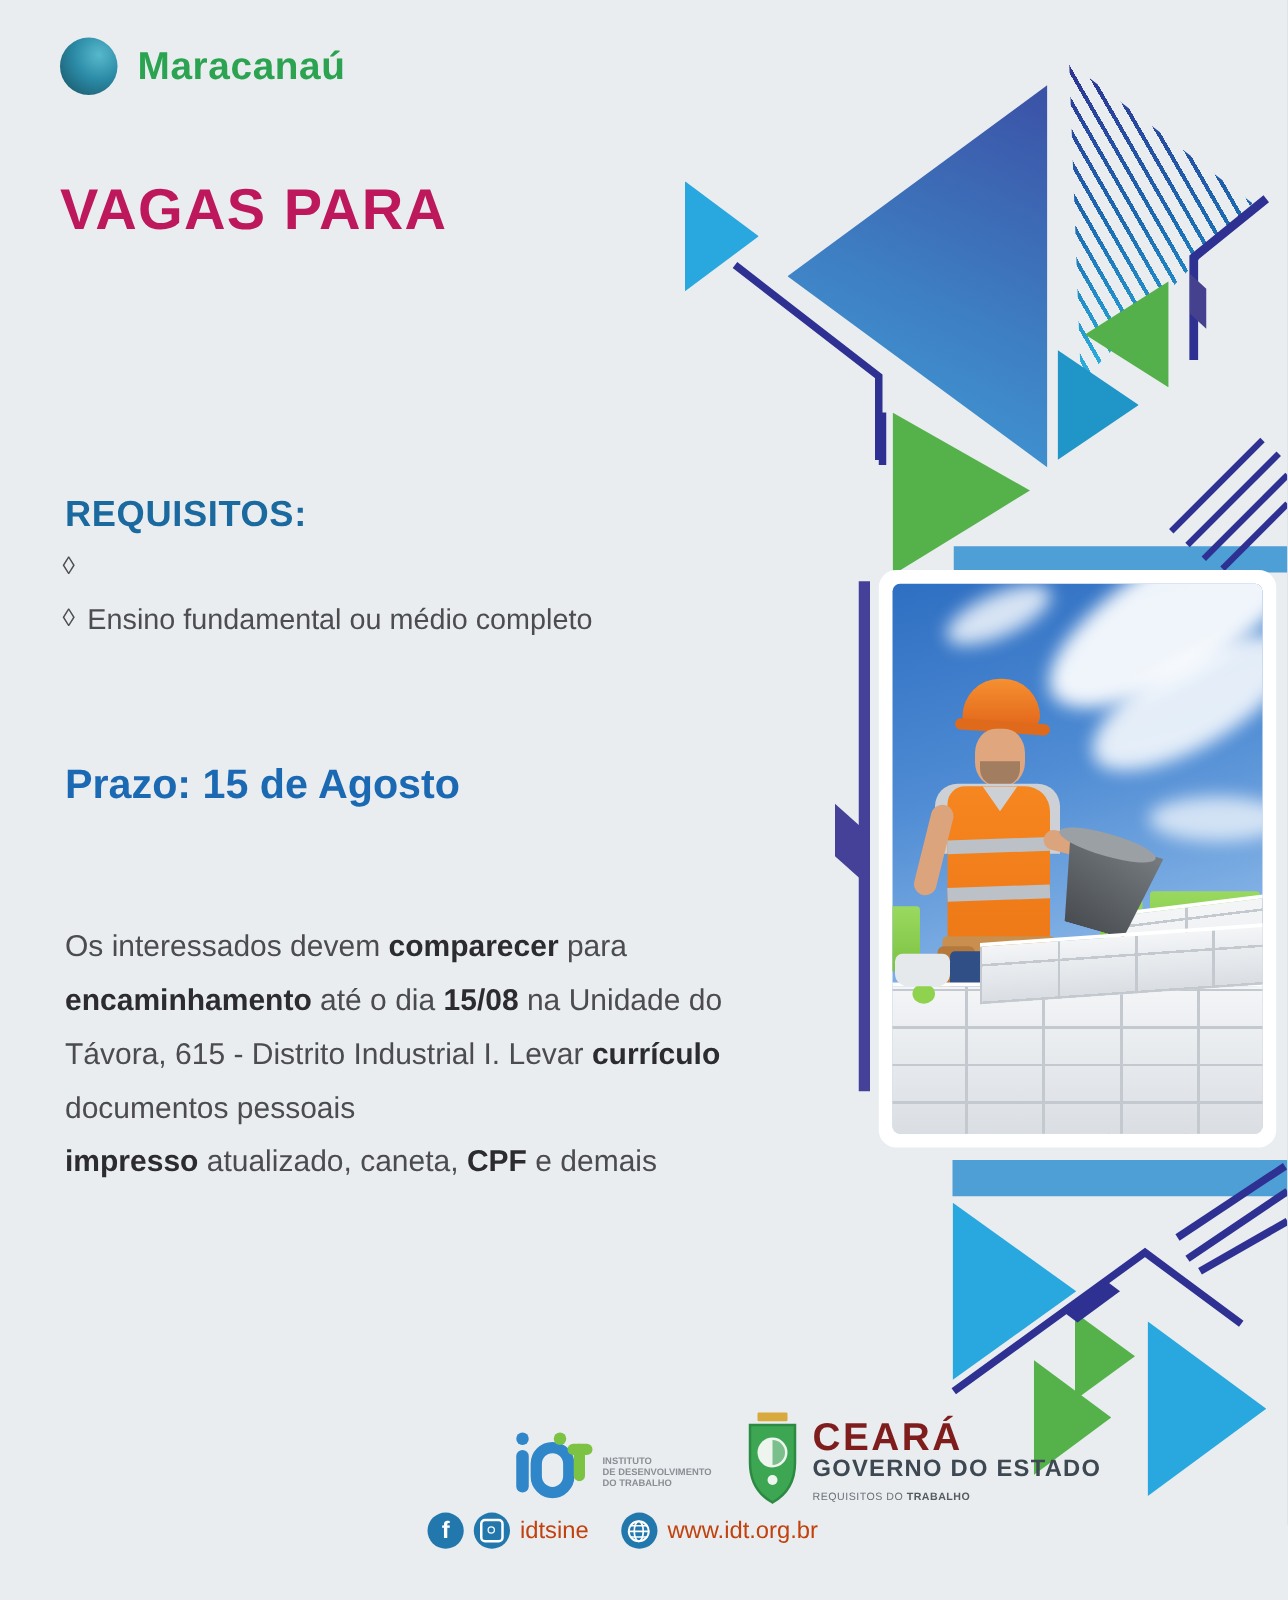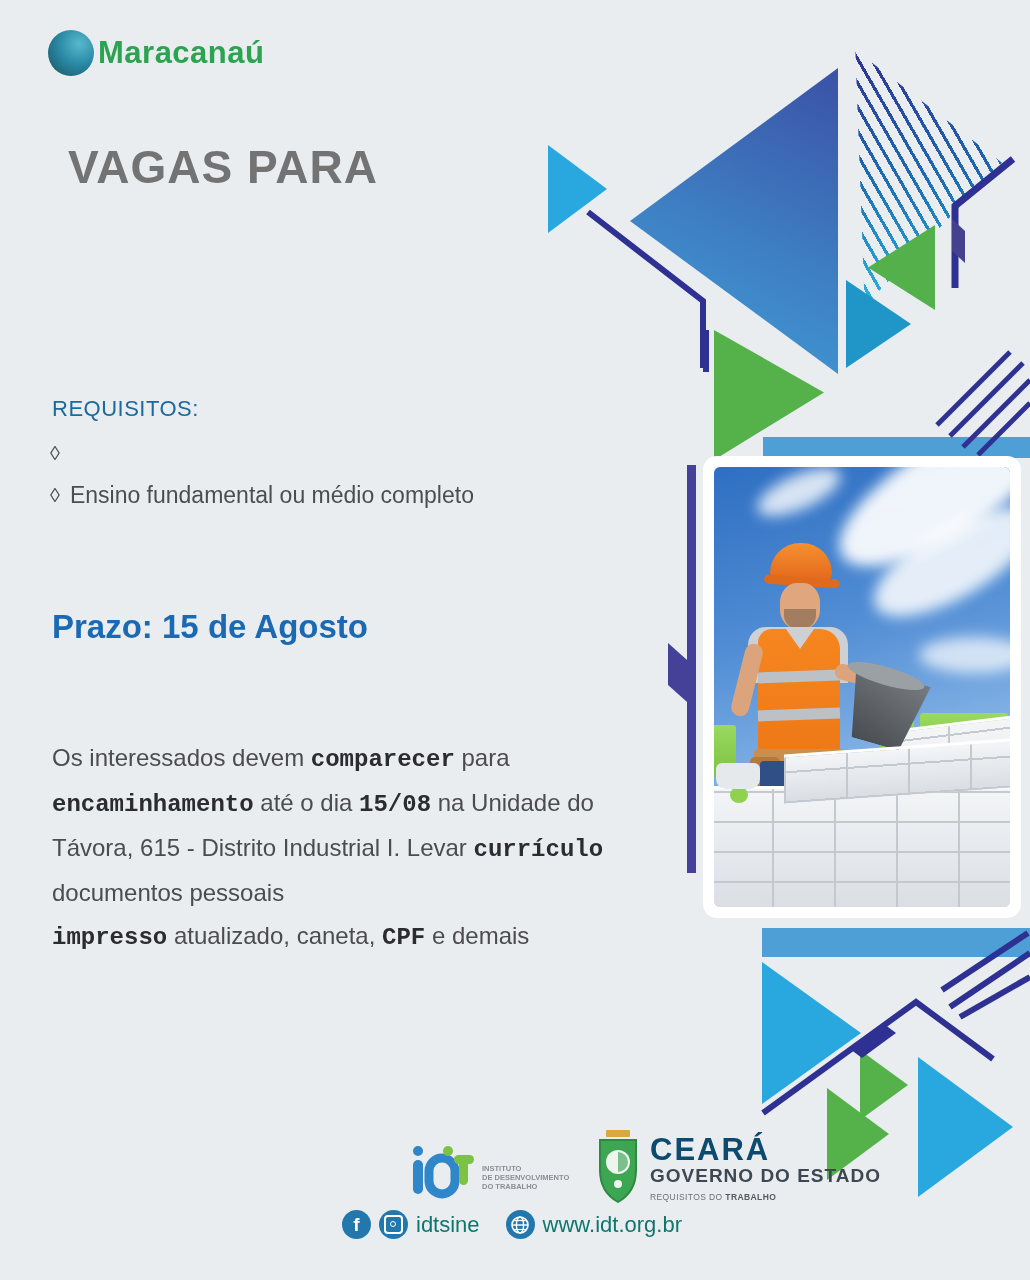--- a/index.html
+++ b/index.html
@@ -1,58 +1,58 @@
 <!DOCTYPE html>
 <html><head>
 <meta charset="utf-8">
 <style>
   html,body{margin:0;padding:0;background:#d8dde1;font-family:"Liberation Sans","DejaVu Sans",sans-serif;}
   .poster{position:relative;width:1030px;height:1280px;margin:0 auto;background:#e9edf0;overflow:hidden;}
   .abs{position:absolute;}
   .tri{position:absolute;}
   
-  .city-logo{position:absolute;left:48px;top:30px;display:flex;align-items:center;gap:4px;}
+  .city-logo{position:absolute;left:48px;top:30px;display:flex;align-items:center;gap:16px;}
   .logo-sphere{width:46px;height:46px;border-radius:50%;background:radial-gradient(circle at 68% 30%,#57b9cc 0%,#2b8aa6 45%,#17505f 100%);}
   .logo-text{font-size:31px;font-weight:bold;color:#2ba351;letter-spacing:.5px;}
   
-  .kicker{position:absolute;left:68px;top:140px;font-size:46px;font-weight:bold;color:#737373;letter-spacing:1px;}
+  .kicker{position:absolute;left:48px;top:140px;font-size:46px;font-weight:bold;color:#be185d;letter-spacing:1px;}
   .roles{position:absolute;left:52px;top:206px;font-size:50px;font-weight:bold;color:#1b69b3;line-height:67px;}
-  .req-title{position:absolute;left:52px;top:396px;font-size:22px;font-weight:normal;color:#1a6a9f;letter-spacing:.5px;}
+  .req-title{position:absolute;left:52px;top:396px;font-size:29px;font-weight:bold;color:#1a6a9f;letter-spacing:.5px;}
   .req-list{position:absolute;left:50px;top:432px;font-size:23px;color:#4d4d50;}
   .req-item{height:42px;display:flex;align-items:center;gap:10px;white-space:nowrap;}
   .diamond{font-size:20px;color:#4d4d50;}
   .prazo{position:absolute;left:52px;top:608px;font-size:33px;font-weight:bold;color:#1b69b3;}
   .par{position:absolute;left:52px;top:736px;font-size:24px;color:#4c4c50;line-height:43px;width:660px;}
   .par-line{white-space:nowrap;}
-  .par .bold{font-weight:bold;color:#2b2b30;font-family:Liberation Mono, monospace;}
+  .par .bold{font-weight:bold;color:#2b2b30;}
   
   .frame{position:absolute;left:703px;top:456px;width:318px;height:462px;background:#fff;border-radius:14px;padding:11px;box-sizing:border-box;}
   .photo{position:relative;width:100%;height:100%;border-radius:6px;overflow:hidden;background:linear-gradient(165deg,#2f6fc2 0%,#4f8cd4 35%,#8db9e8 70%,#d7e6f6 100%);}
   .cloud{position:absolute;background:#fff;border-radius:50%;filter:blur(7px);opacity:.92;}
   .wallpat{background:
       repeating-linear-gradient(0deg,#c3c9cf 0 2px,transparent 2px 30px),
       repeating-linear-gradient(90deg,#c3c9cf 0 2px,transparent 2px 62px),
       linear-gradient(180deg,#f3f5f7,#d9dde2);}
   .greenblock{position:absolute;background:linear-gradient(180deg,#9ad95f,#7cc243);border-radius:3px;}
   
   .sine{position:absolute;left:163px;top:1144px;display:flex;align-items:center;gap:6px;}
   .sine-name{font-size:27px;font-weight:bold;color:#2b2c87;letter-spacing:.5px;line-height:26px;}
   .sine-tag{font-size:8px;font-weight:bold;color:#2b2c87;letter-spacing:.4px;}
   .idt{position:absolute;left:408px;top:1143px;display:flex;align-items:flex-end;gap:6px;}
   .idt-tag{font-size:7.5px;color:#8a8f94;font-weight:bold;line-height:9px;padding-bottom:8px;}
   .ceara{position:absolute;left:596px;top:1128px;display:flex;align-items:center;gap:10px;}
-  .ceara-name{font-size:31px;font-weight:bold;color:#0c4a6e;letter-spacing:2px;line-height:30px;}
+  .ceara-name{font-size:31px;font-weight:bold;color:#7f1d1d;letter-spacing:2px;line-height:30px;}
   .ceara-l1{font-size:19px;font-weight:bold;color:#3d4852;letter-spacing:1px;}
   .ceara-l2{font-size:8.5px;color:#6b7177;margin-top:5px;letter-spacing:.4px;}
   .ceara-l2 b{color:#555b61;}
   .social{position:absolute;left:342px;top:1210px;display:flex;align-items:center;gap:8px;}
   .soc-circle{width:29px;height:29px;border-radius:50%;background:#2277ad;display:flex;align-items:center;justify-content:center;color:#fff;font-weight:bold;font-size:19px;}
   .ig-box{width:15px;height:15px;border:2.5px solid #fff;border-radius:4px;position:relative;}
   .ig-box::after{content:"";position:absolute;left:4px;top:4px;width:4px;height:4px;border:1.8px solid #fff;border-radius:50%;}
-  .soc-text{font-size:22px;color:#0f766e;}
+  .soc-text{font-size:19px;color:#c2410c;}
   .gap{width:10px;}
 </style>
 </head>
 <body>
 
 <div class="poster">
 
   <i class="tri" style="left:548px;top:145px;width:59px;height:88px;background:#29a8e0;clip-path:polygon(0 0,100% 50%,0 100%);"></i>
   <i class="tri" style="left:630px;top:68px;width:208px;height:306px;background:linear-gradient(205deg,#3b51a5 0%,#3e80c4 55%,#41a0d8 100%);clip-path:polygon(100% 0,100% 100%,0 50%);"></i>
   <i class="tri" style="left:846px;top:50px;width:156px;height:256px;background:linear-gradient(180deg,#2e3192 0%,#1c6cb2 50%,#2bb4e0 100%);

